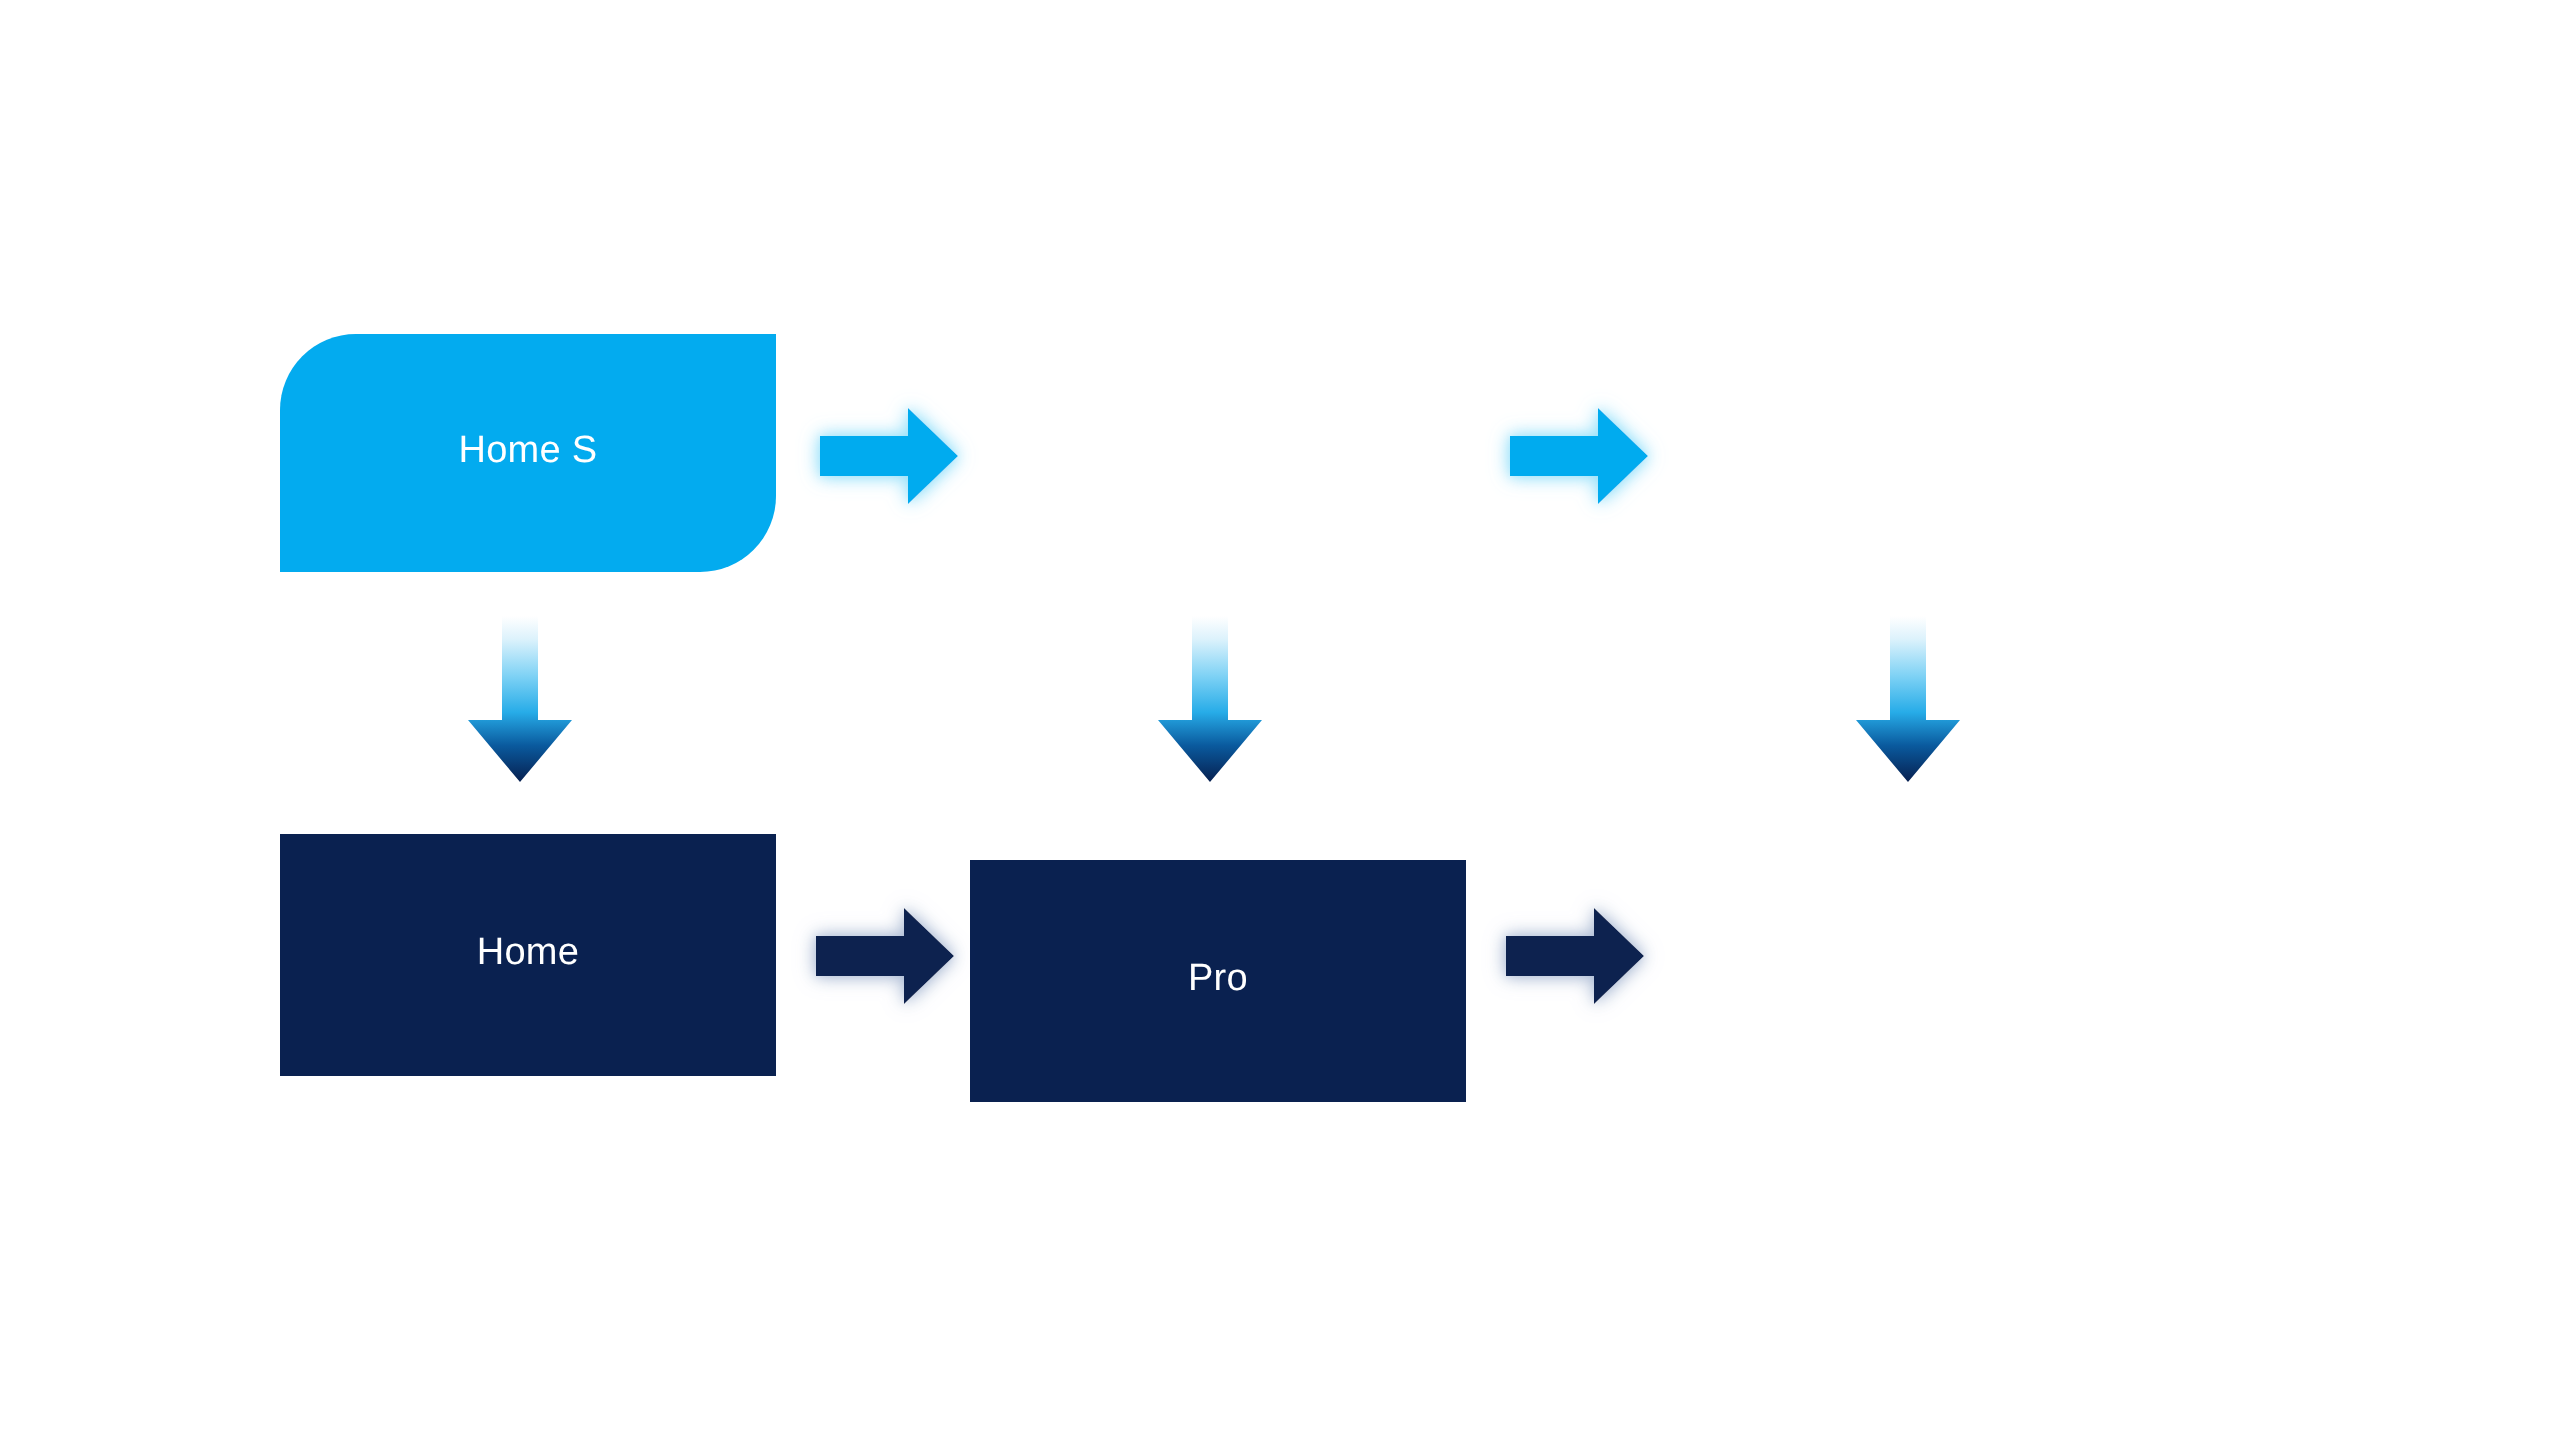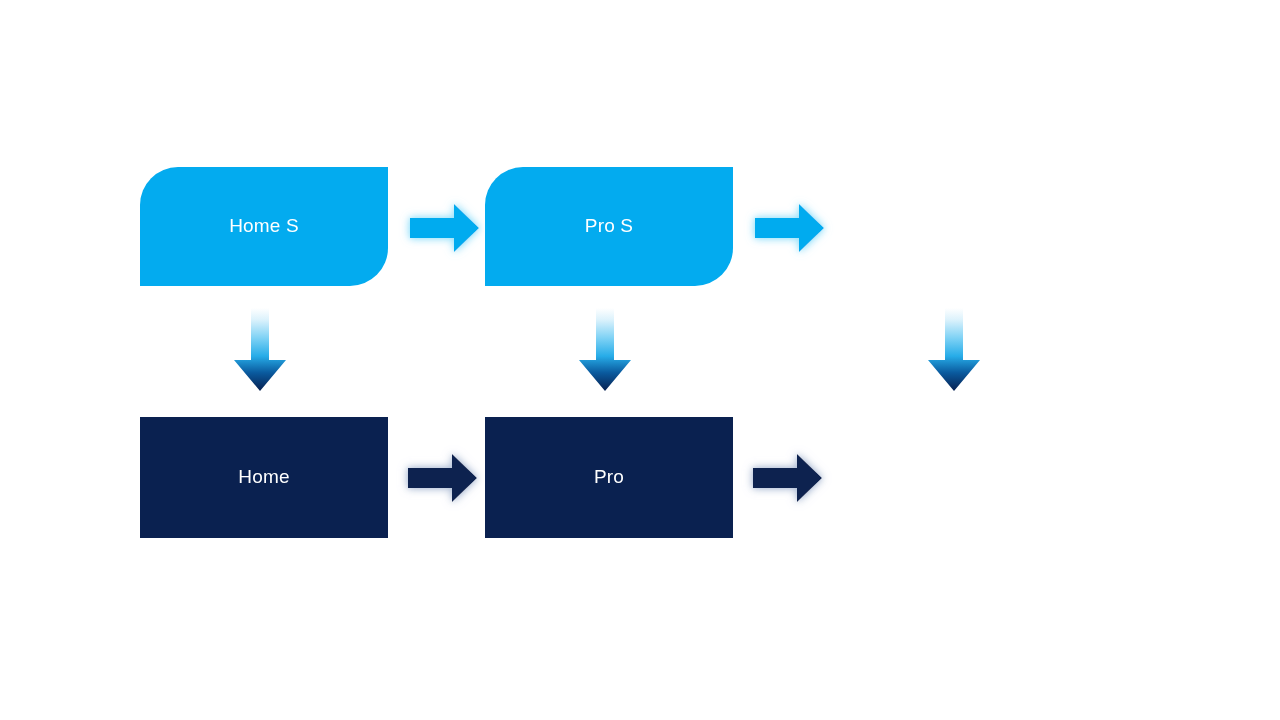--- a/index.html
+++ b/index.html
@@ -98,23 +98,20 @@
         <feDropShadow dx="0" dy="0" stdDeviation="4.5" flood-color="#9FB0CC" flood-opacity="0.85"></feDropShadow>
         <feDropShadow dx="0" dy="0" stdDeviation="2" flood-color="#C6D2E6" flood-opacity="0.75"></feDropShadow>
       </filter>
     </defs>
   </svg>
 
   <div class="node node-service" style="left:140px; top:167px; width:248px; height:119px;">
     <span class="node-label">Home S</span>
   </div>
 
-  <div class="node node-service" style="left:485px; top:167px; width:248px; height:119px;">
-    <span class="node-label">Pro S</span>
-  </div>
 
 
   <div class="arrow-h" style="left:410px; top:203px;">
     <svg width="70" height="50" viewBox="0 0 70 50">
       <path d="M0,15 L44,15 L44,1 L69,25 L44,49 L44,35 L0,35 Z" fill="#03ABEF" filter="url(#glowCyan)"></path>
     </svg>
   </div>
 
   <div class="arrow-h" style="left:755px; top:203px;">
     <svg width="70" height="50" viewBox="0 0 70 50">
@@ -137,21 +134,21 @@
   <div class="arrow-v" style="left:927px; top:308px;">
     <svg width="54" height="84" viewBox="0 0 54 84">
       <path d="M18,0 L36,0 L36,52 L53,52 L27,83 L1,52 L18,52 Z" fill="url(#vgrad)"></path>
     </svg>
   </div>
 
   <div class="node node-product" style="left:140px; top:417px; width:248px; height:121px;">
     <span class="node-label">Home</span>
   </div>
 
-  <div class="node node-product" style="left:485px; top:417px; width:248px; height:121px;">
+  <div class="node node-product" style="left:485px; top:430px; width:248px; height:121px;">
     <span class="node-label">Pro</span>
   </div>
 
 
   <div class="arrow-h" style="left:408px; top:453px;">
     <svg width="70" height="50" viewBox="0 0 70 50">
       <path d="M0,15 L44,15 L44,1 L69,25 L44,49 L44,35 L0,35 Z" fill="#0A2150" filter="url(#glowNavy)"></path>
     </svg>
   </div>
 

